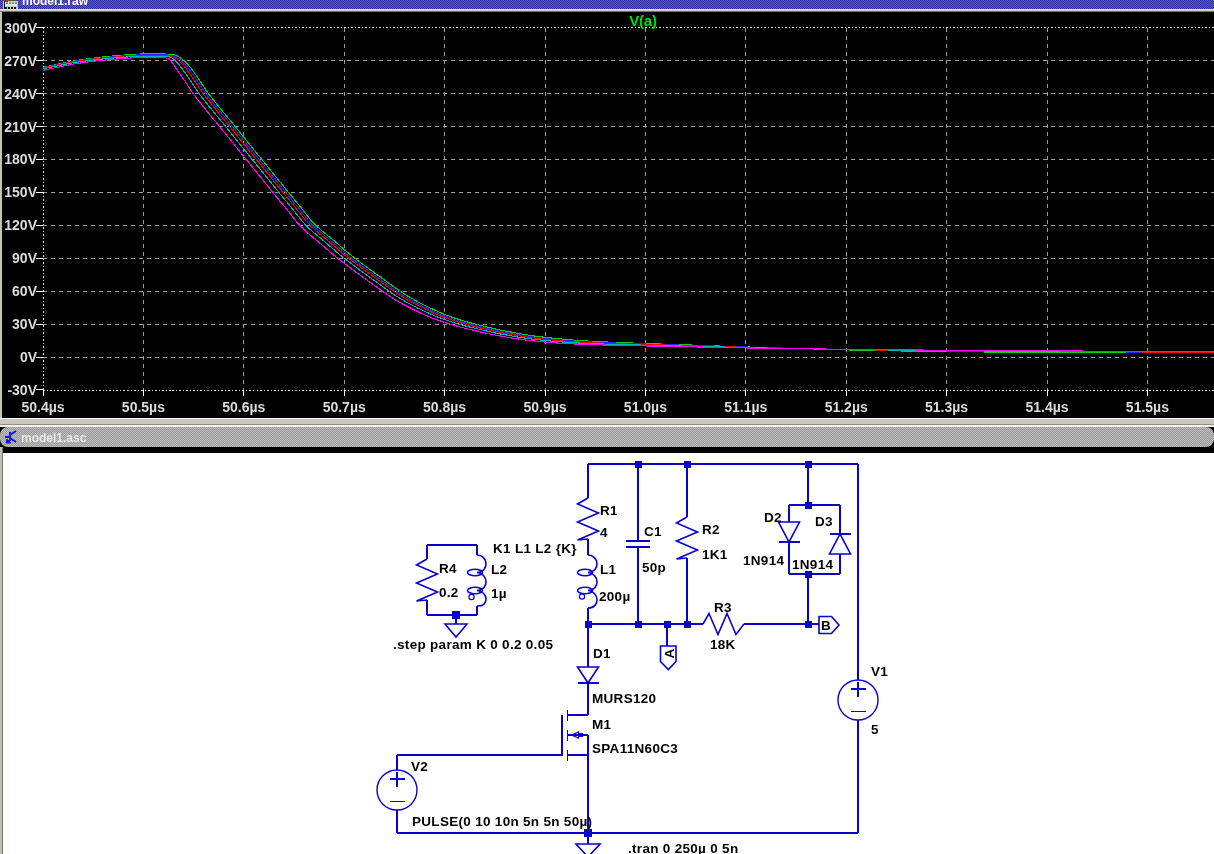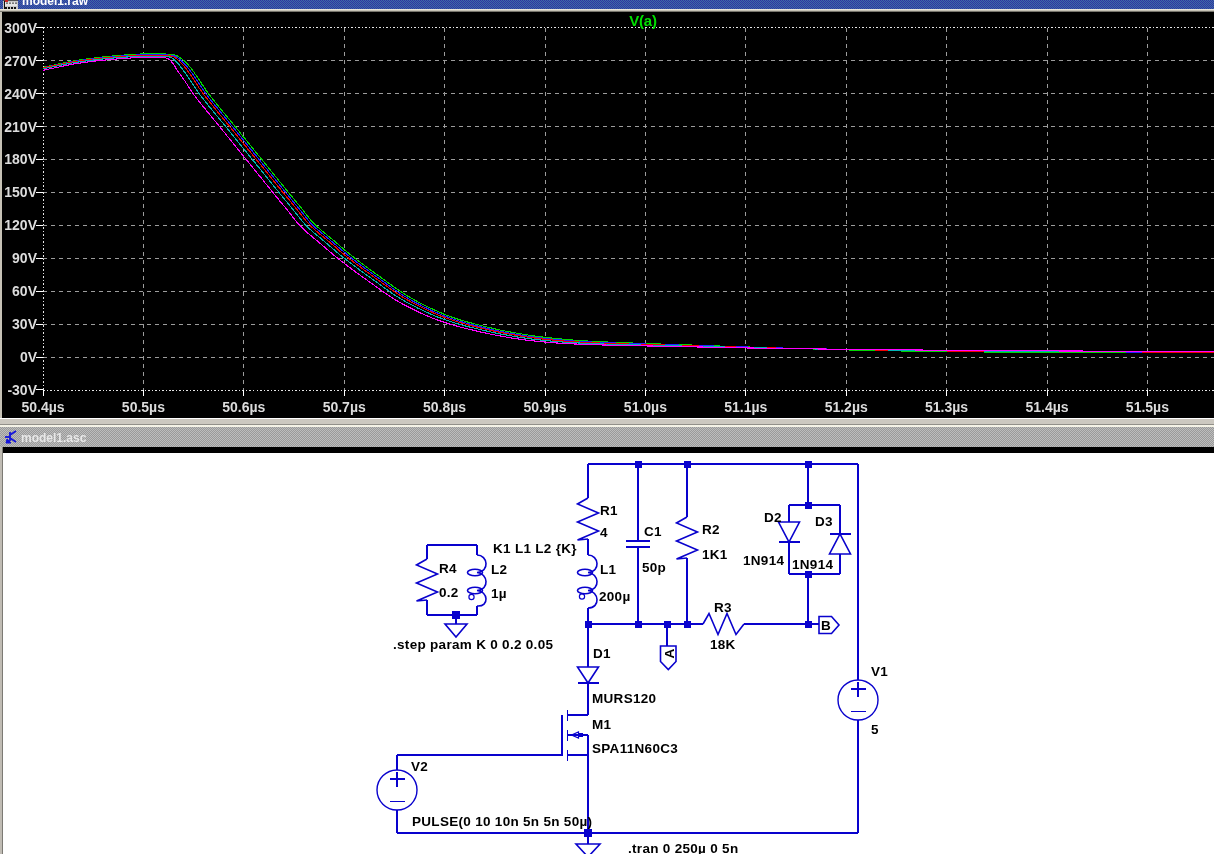--- a/index.html
+++ b/index.html
@@ -18,21 +18,21 @@
   #raw-border-top3{position:absolute;left:0;top:11px;width:1214px;height:1px;background:#77756d;}
   #raw-plot{position:absolute;left:0;top:12px;width:1214px;height:406px;background:#000;}
   #raw-plot-left-edge{position:absolute;left:0;top:12px;width:2px;height:406px;background:#c6c2b6;}
   
   #sep1{position:absolute;left:0;top:418px;width:1214px;height:1px;background:#ffffff;}
   #sep2{position:absolute;left:0;top:419px;width:1214px;height:5px;background:#ccc8c0;}
   #sep3{position:absolute;left:0;top:424px;width:1214px;height:1px;background:#92908a;}
   #sep4{position:absolute;left:0;top:425px;width:1214px;height:2px;background:#f4f2e6;}
   #asc-titlebar{position:absolute;left:0;top:427px;width:1214px;height:20px;overflow:hidden;
     background:
-      conic-gradient(#bdbdbd 90deg,#9a9a9a 90deg 180deg,#bdbdbd 180deg 270deg,#9a9a9a 270deg) 0 0/2px 2px;}
+      conic-gradient(#bdbdbd 90deg,#9a9a9a 90deg 180deg,#bdbdbd 180deg 270deg,#9a9a9a 270deg) 0 0/2px 2px; border-radius: 8px;}
   #asc-title-text{position:absolute;left:21px;top:4px;color:#e8e8e8;
     font-size:12px;font-weight:bold;letter-spacing:0;white-space:nowrap;}
   #asc-title-icon{position:absolute;left:4px;top:2px;width:15px;height:17px;}
   #win-asc-client{position:absolute;left:0;top:447px;width:1214px;height:407px;background:#ffffff;margin-top:6px;}
   #asc-left-edge1{position:absolute;left:0;top:447px;width:2px;height:407px;background:#c0bcb4;}
   #asc-left-edge2{position:absolute;left:2px;top:447px;width:1px;height:407px;background:#7c7a74;}
   svg text{font-family:"Liberation Sans",sans-serif;}
   .axis-label{font-size:14px;font-weight:bold;fill:#dcdcdc;letter-spacing:0px;}
   .sch-label{font-size:13.5px;font-weight:bold;fill:#000000;letter-spacing:0.3px;}
 </style>

